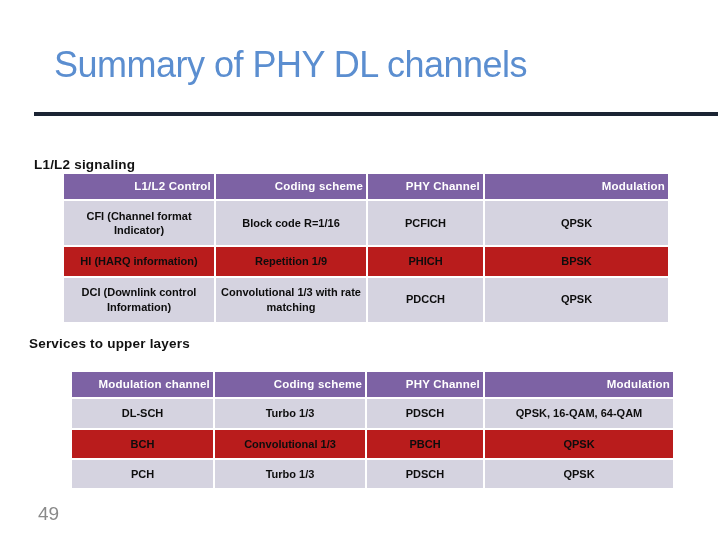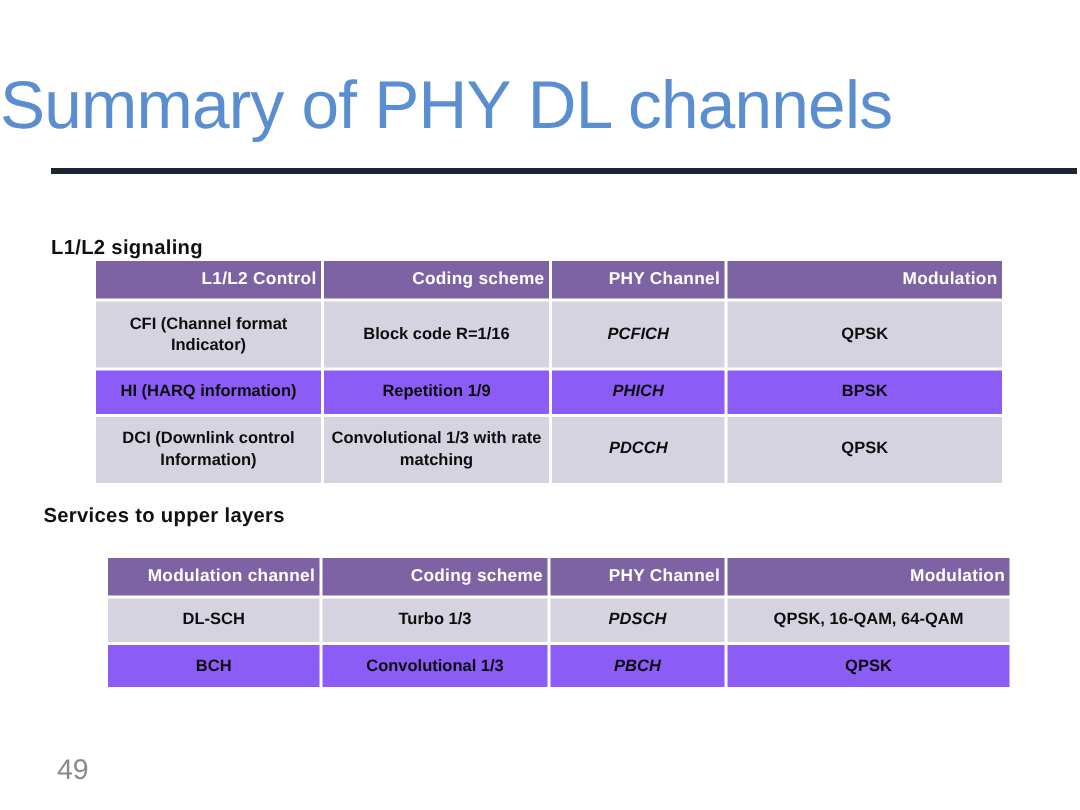--- a/index.html
+++ b/index.html
@@ -16,21 +16,21 @@
   }
 
   
   .slide-title {
     position: absolute;
     left: 0;
     top: 44px;
     width: 581px;
     text-align: center;
     font-family: "Liberation Sans", sans-serif;
-    font-size: 45px;
+    font-size: 36px;
     font-weight: 400;
     letter-spacing: -0.5px;
     color: #5b8ed0;
     white-space: nowrap;
   }
 
   .title-rule {
     position: absolute;
     left: 34px;
     top: 112px;
@@ -88,23 +88,23 @@
     font-size: 11px;
     font-weight: 700;
     color: #0d0d0d;
     text-align: center;
     padding: 7px 4px;
     border: 0;
     line-height: 1.3;
   }
 
   .pd-table tr.row-dark td { background: #d5d3e0; }
-  .pd-table tr.row-light td { background: #8b5cf6; }
-
-  .phy-cell { font-style: italic; font-weight: 700; }
+  .pd-table tr.row-light td { background: #b91c1c; }
+
+  .phy-cell { font-weight: 700; }
 
   
   .tbl-1 col.c1 { width: 150px; }
   .tbl-1 col.c2 { width: 150px; }
   .tbl-1 col.c3 { width: 115px; }
   .tbl-1 col.c4 { width: 183px; }
 
   
   .tbl-2 col.c1 { width: 141px; }
   .tbl-2 col.c2 { width: 150px; }
@@ -192,16 +192,22 @@
       <td>Turbo 1/3</td>
       <td class="phy-cell">PDSCH</td>
       <td>QPSK, 16-QAM, 64-QAM</td>
     </tr>
     <tr class="row-light">
       <td>BCH</td>
       <td>Convolutional 1/3</td>
       <td class="phy-cell">PBCH</td>
       <td>QPSK</td>
     </tr>
+    <tr class="row-dark">
+      <td>PCH</td>
+      <td>Turbo 1/3</td>
+      <td class="phy-cell">PDSCH</td>
+      <td>QPSK</td>
+    </tr>
   </tbody>
 </table>
 
 <div class="page-number">49</div>
 
 </body></html>

